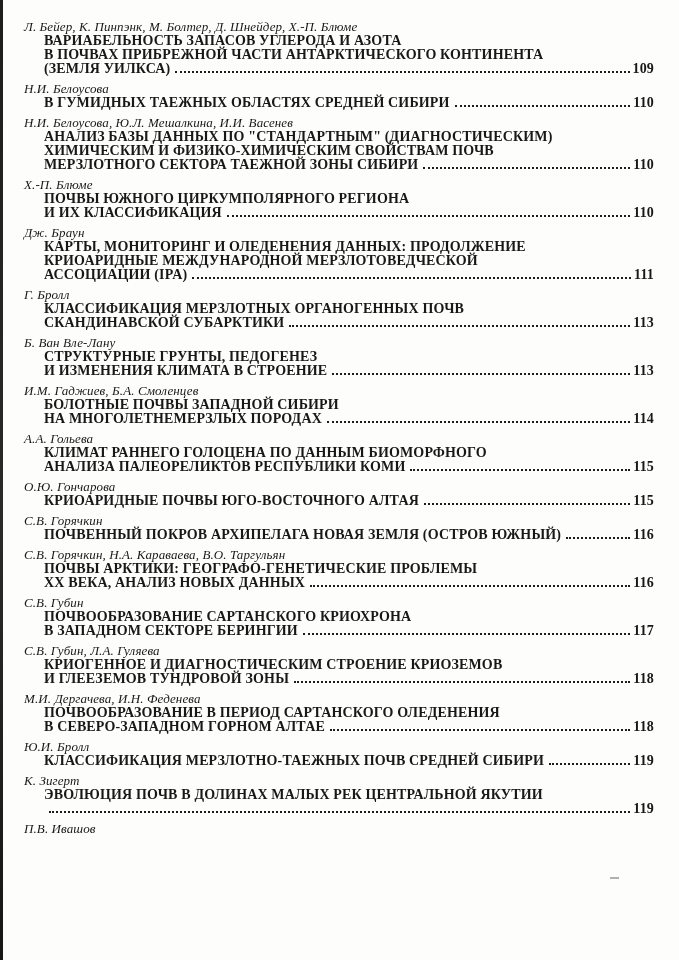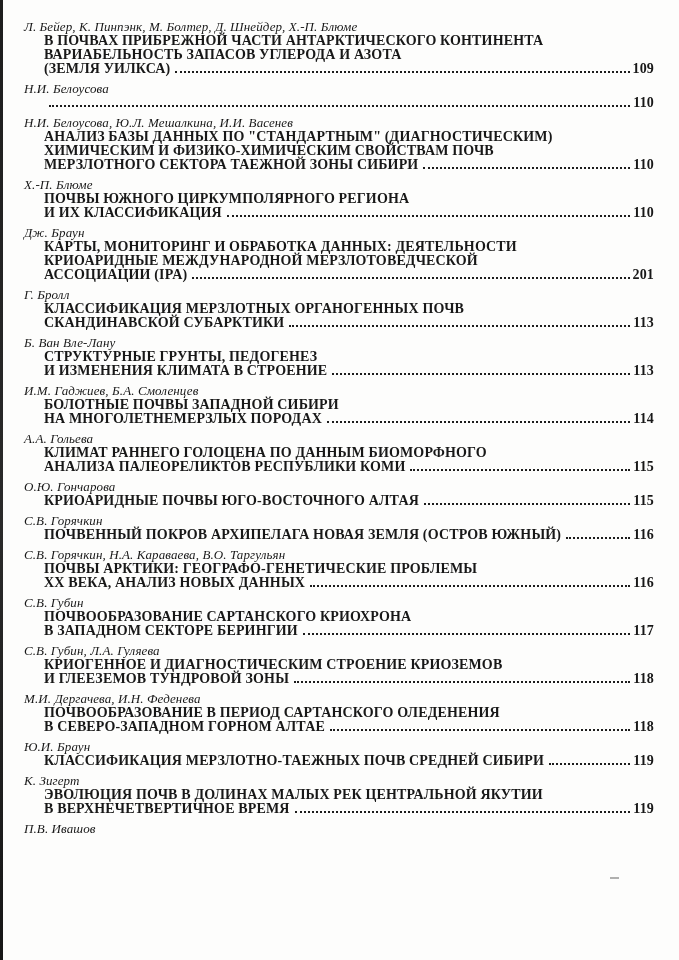--- a/index.html
+++ b/index.html
@@ -79,31 +79,32 @@
 </style>
 </head>
 <body>
 
 <div class="scan-edge"></div>
 <div class="artifact-dash"></div>
 
 <div class="toc" id="toc-list">
     <div class="entry">
       <div class="author">Л. Бейер, К. Пинпэнк, М. Болтер, Д. Шнейдер, Х.-П. Блюме</div>
+      <div class="tline">ВАРИАБЕЛЬНОСТЬ ЗАПАСОВ УГЛЕРОДА И АЗОТА</div>
       <div class="tline">В ПОЧВАХ ПРИБРЕЖНОЙ ЧАСТИ АНТАРКТИЧЕСКОГО КОНТИНЕНТА</div>
-      <div class="tline">ВАРИАБЕЛЬНОСТЬ ЗАПАСОВ УГЛЕРОДА И АЗОТА</div>
       <div class="tline tline-last">
         <span class="ttext">(ЗЕМЛЯ УИЛКСА)</span>
         <span class="leader"></span>
         <span class="pagenum">109</span>
       </div>
     </div>
     <div class="entry">
       <div class="author">Н.И. Белоусова</div>
       <div class="tline tline-last">
+        <span class="ttext">В ГУМИДНЫХ ТАЕЖНЫХ ОБЛАСТЯХ СРЕДНЕЙ СИБИРИ</span>
         <span class="leader"></span>
         <span class="pagenum">110</span>
       </div>
     </div>
     <div class="entry">
       <div class="author">Н.И. Белоусова, Ю.Л. Мешалкина, И.И. Васенев</div>
       <div class="tline">АНАЛИЗ БАЗЫ ДАННЫХ ПО "СТАНДАРТНЫМ" (ДИАГНОСТИЧЕСКИМ)</div>
       <div class="tline">ХИМИЧЕСКИМ И ФИЗИКО-ХИМИЧЕСКИМ СВОЙСТВАМ ПОЧВ</div>
       <div class="tline tline-last">
         <span class="ttext">МЕРЗЛОТНОГО СЕКТОРА ТАЕЖНОЙ ЗОНЫ СИБИРИ</span>
@@ -115,26 +116,26 @@
       <div class="author">Х.-П. Блюме</div>
       <div class="tline">ПОЧВЫ ЮЖНОГО ЦИРКУМПОЛЯРНОГО РЕГИОНА</div>
       <div class="tline tline-last">
         <span class="ttext">И ИХ КЛАССИФИКАЦИЯ</span>
         <span class="leader"></span>
         <span class="pagenum">110</span>
       </div>
     </div>
     <div class="entry">
       <div class="author">Дж. Браун</div>
-      <div class="tline">КАРТЫ, МОНИТОРИНГ И ОБРАБОТКА ДАННЫХ: ДЕЯТЕЛЬНОСТИ</div>
+      <div class="tline">КАРТЫ, МОНИТОРИНГ И ОЛЕДЕНЕНИЯ ДАННЫХ: ПРОДОЛЖЕНИЕ</div>
       <div class="tline">КРИОАРИДНЫЕ МЕЖДУНАРОДНОЙ МЕРЗЛОТОВЕДЧЕСКОЙ</div>
       <div class="tline tline-last">
         <span class="ttext">АССОЦИАЦИИ (IPA)</span>
         <span class="leader"></span>
-        <span class="pagenum">201</span>
+        <span class="pagenum">111</span>
       </div>
     </div>
     <div class="entry">
       <div class="author">Г. Бролл</div>
       <div class="tline">КЛАССИФИКАЦИЯ МЕРЗЛОТНЫХ ОРГАНОГЕННЫХ ПОЧВ</div>
       <div class="tline tline-last">
         <span class="ttext">СКАНДИНАВСКОЙ СУБАРКТИКИ</span>
         <span class="leader"></span>
         <span class="pagenum">113</span>
       </div>
@@ -212,32 +213,31 @@
     <div class="entry">
       <div class="author">М.И. Дергачева, И.Н. Феденева</div>
       <div class="tline">ПОЧВООБРАЗОВАНИЕ В ПЕРИОД САРТАНСКОГО ОЛЕДЕНЕНИЯ</div>
       <div class="tline tline-last">
         <span class="ttext">В СЕВЕРО-ЗАПАДНОМ ГОРНОМ АЛТАЕ</span>
         <span class="leader"></span>
         <span class="pagenum">118</span>
       </div>
     </div>
     <div class="entry">
-      <div class="author">Ю.И. Браун</div>
+      <div class="author">Ю.И. Бролл</div>
       <div class="tline tline-last">
         <span class="ttext">КЛАССИФИКАЦИЯ МЕРЗЛОТНО-ТАЕЖНЫХ ПОЧВ СРЕДНЕЙ СИБИРИ</span>
         <span class="leader"></span>
         <span class="pagenum">119</span>
       </div>
     </div>
     <div class="entry">
       <div class="author">К. Зигерт</div>
       <div class="tline">ЭВОЛЮЦИЯ ПОЧВ В ДОЛИНАХ МАЛЫХ РЕК ЦЕНТРАЛЬНОЙ ЯКУТИИ</div>
       <div class="tline tline-last">
-        <span class="ttext">В ВЕРХНЕЧЕТВЕРТИЧНОЕ ВРЕМЯ</span>
         <span class="leader"></span>
         <span class="pagenum">119</span>
       </div>
     </div>
     <div class="entry">
       <div class="author">П.В. Ивашов</div>
     </div>
   </div>
 
 </body></html>

